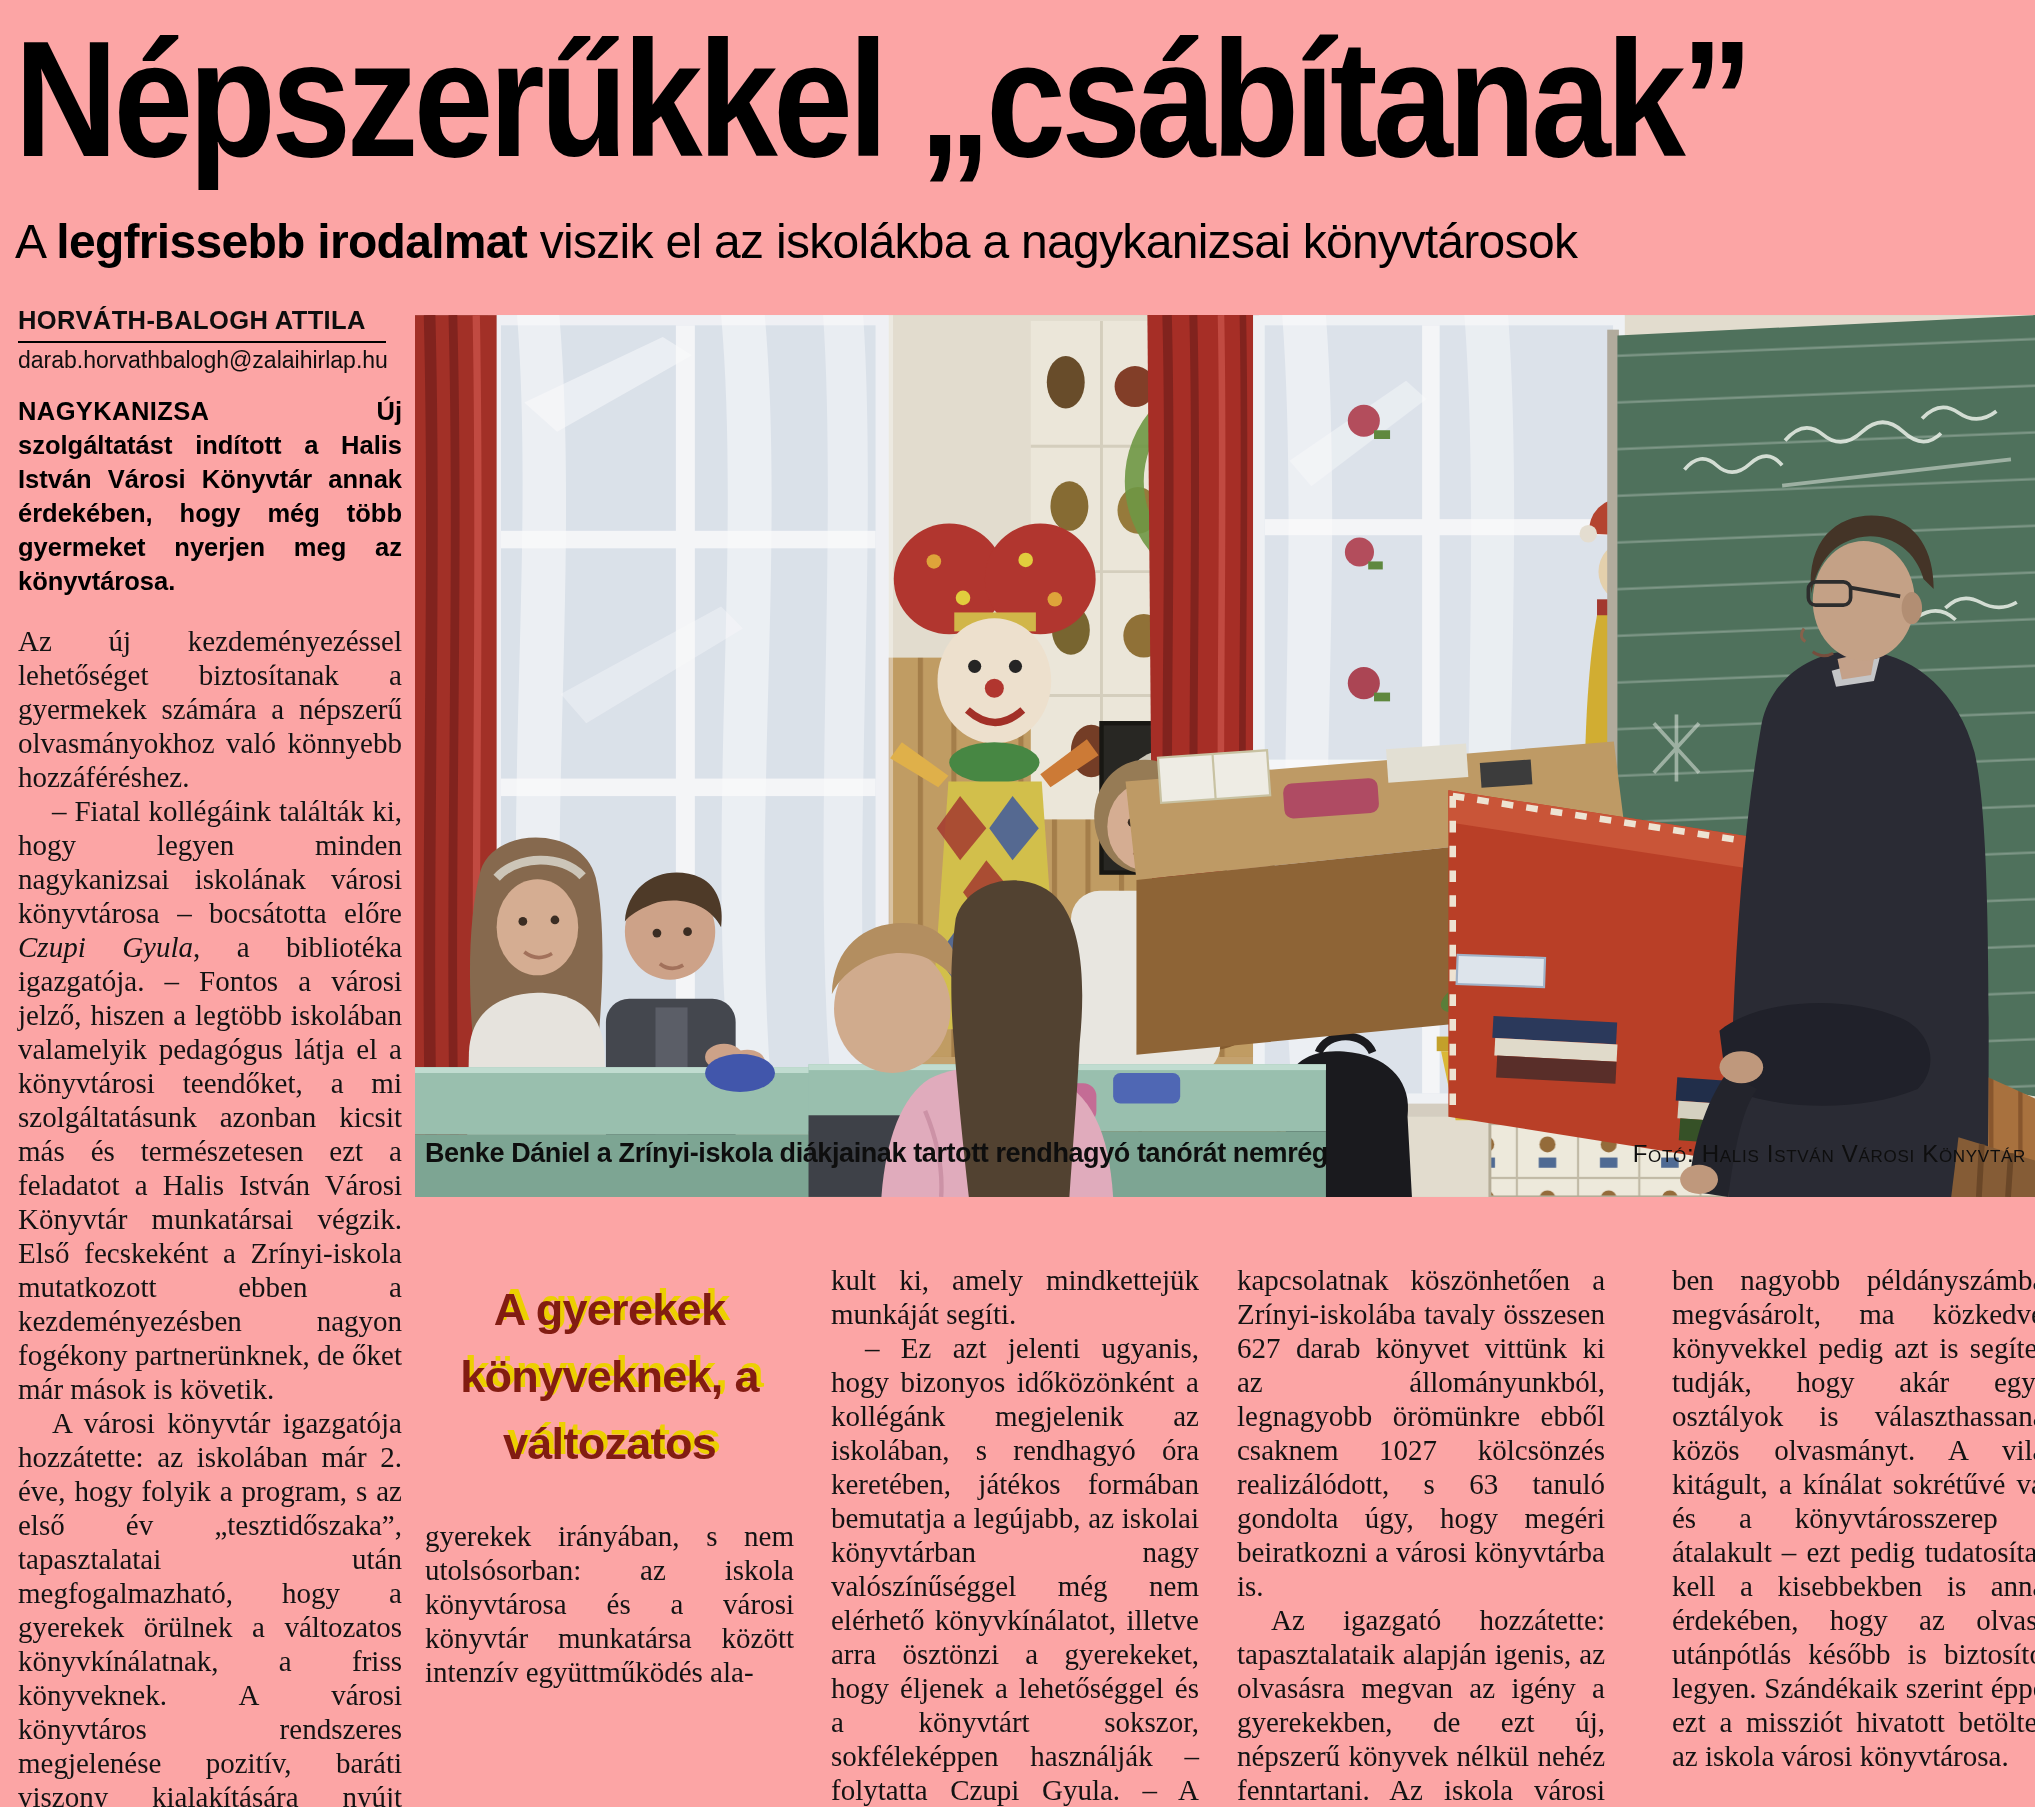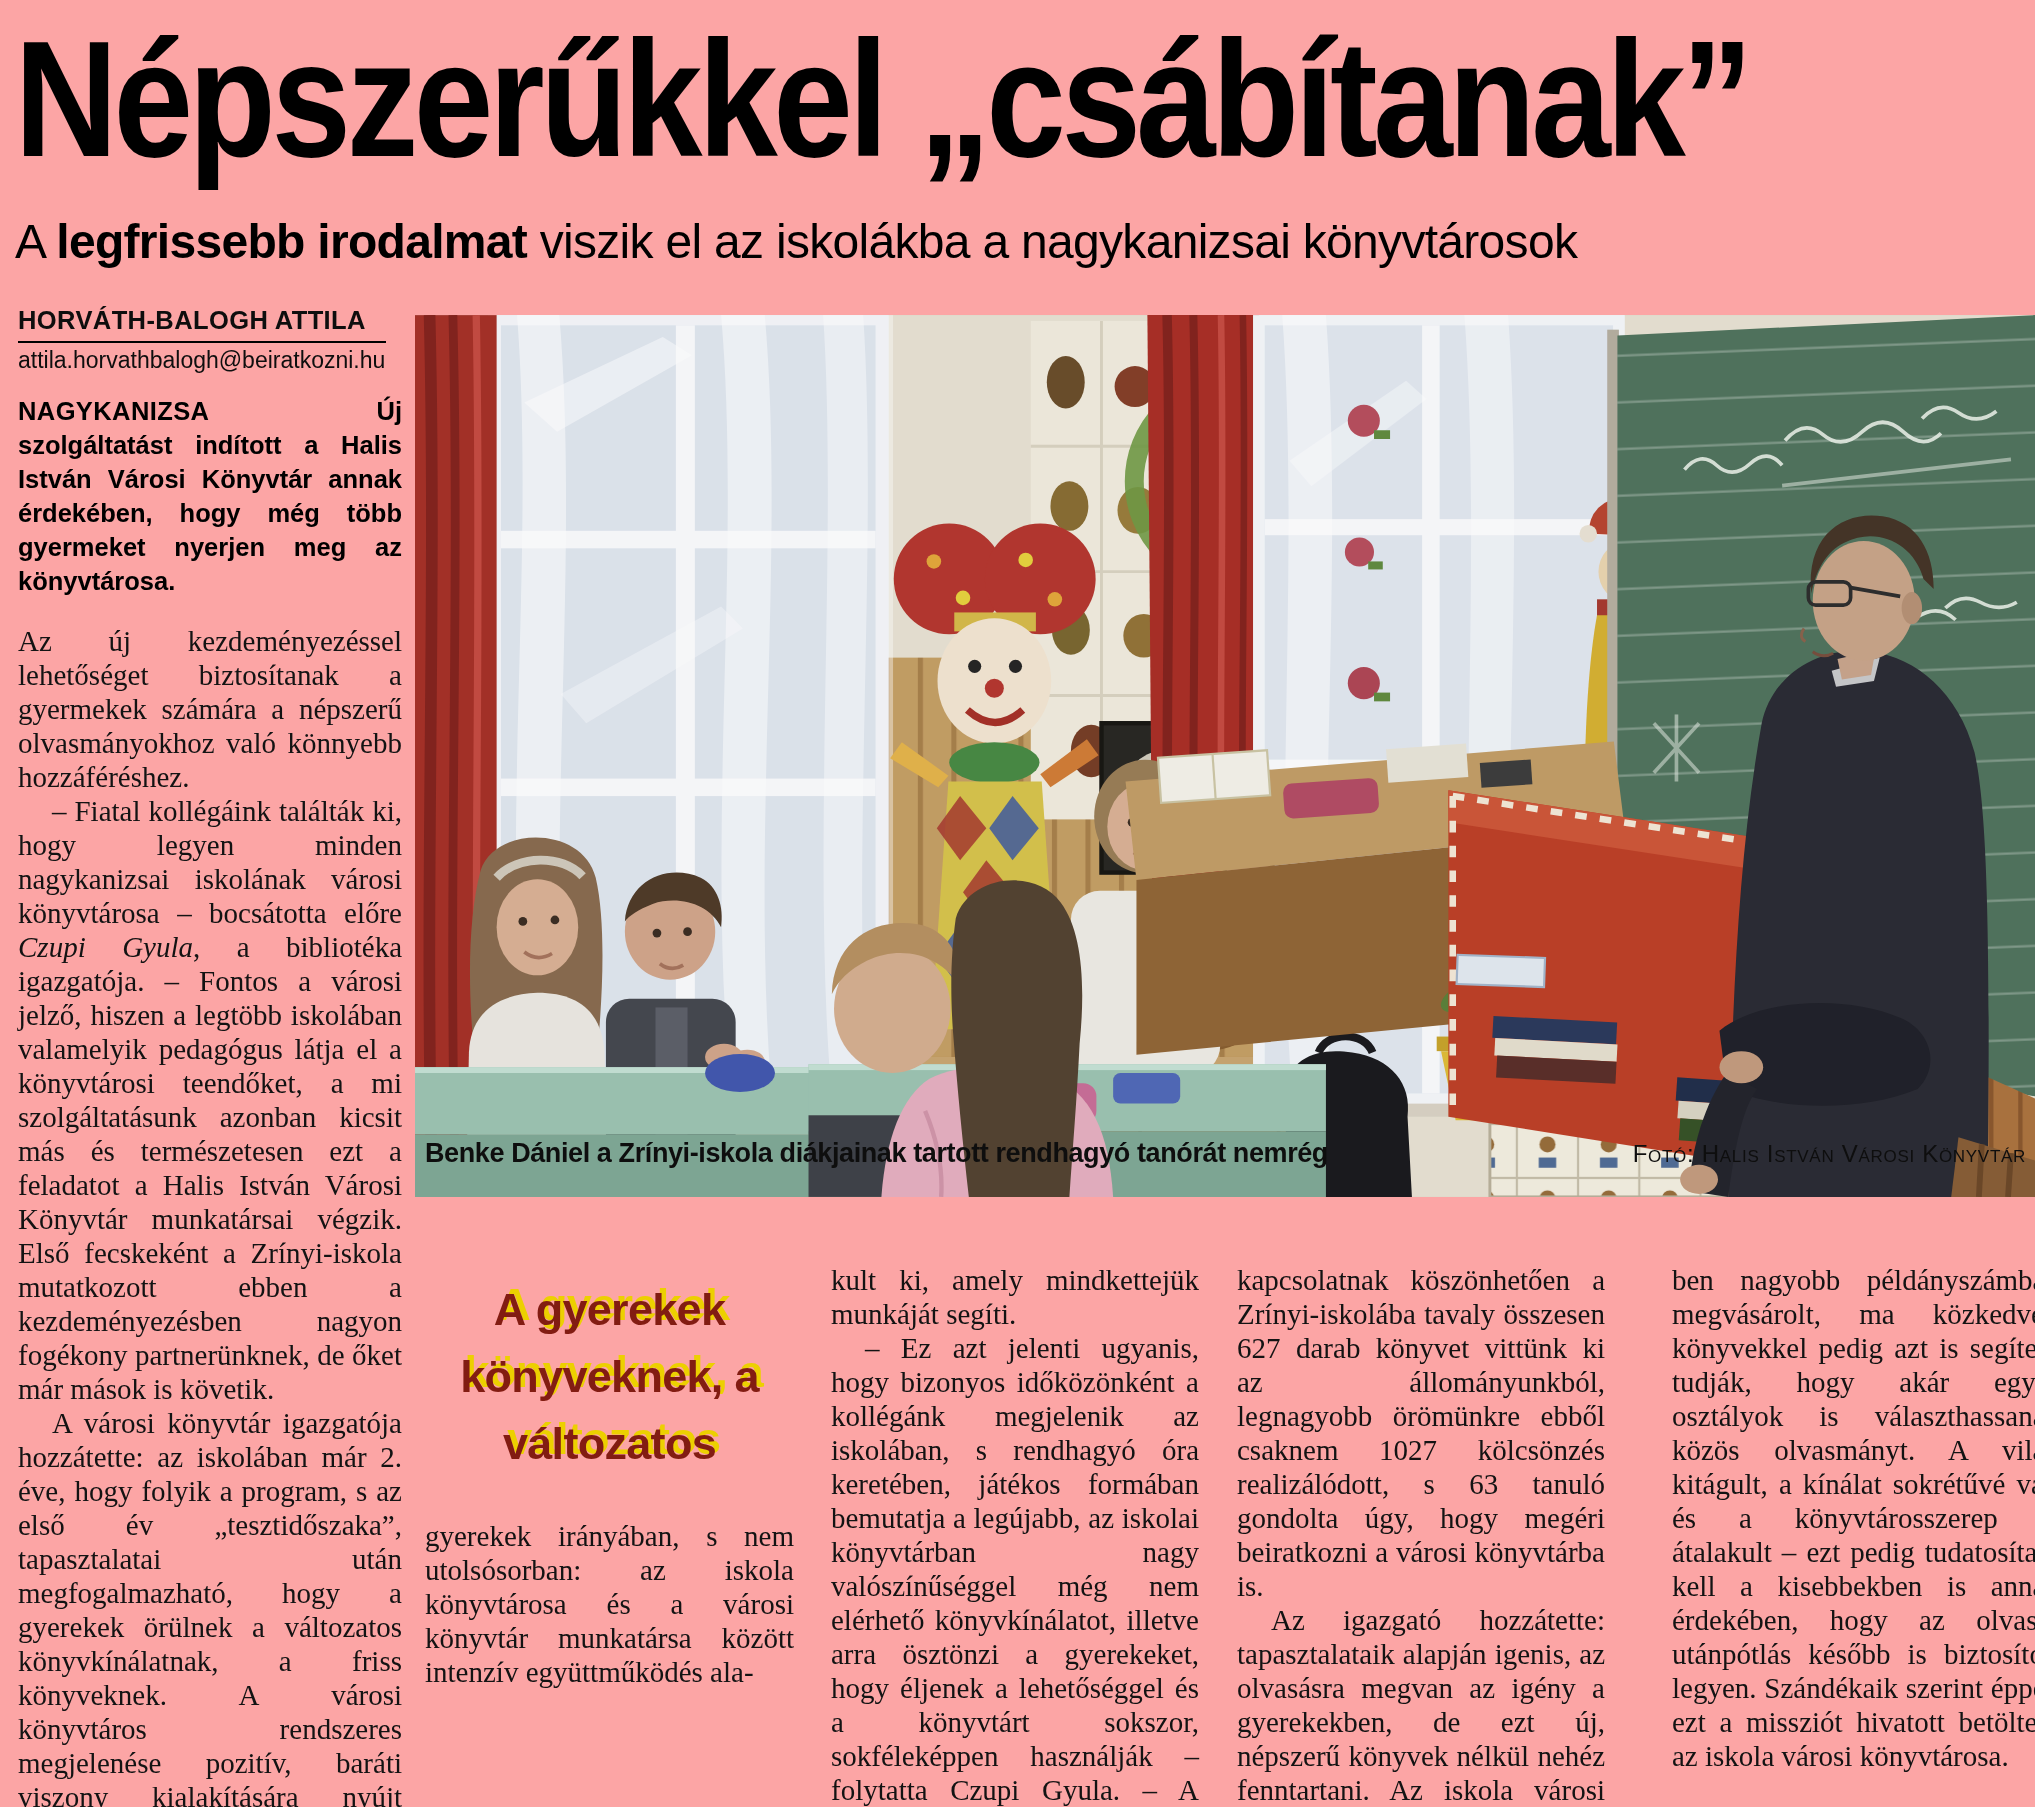--- a/index.html
+++ b/index.html
@@ -42,21 +42,21 @@
 
 <div class="page">
 
   <h1 class="headline">Népszerűkkel „csábítanak”</h1>
 
   <div class="subhead"><span>A </span><b>legfrissebb irodalmat</b><span> viszik el az iskolákba a nagykanizsai könyvtárosok</span></div>
 
   <div class="byline">
     <div class="author">HORVÁTH-BALOGH ATTILA</div>
     <div class="rule"></div>
-    <div class="email">attila.horvathbalogh@beiratkozni.hu</div>
+    <div class="email">darab.horvathbalogh@zalaihirlap.hu</div>
   </div>
 
   <div class="photo-wrap">
     <svg viewBox="0 0 2223 1210" width="1620" height="882" xmlns="http://www.w3.org/2000/svg">
       <defs>
         <pattern id="woodV" width="46" height="60" patternUnits="userSpaceOnUse">
           <rect width="46" height="60" fill="#c79c5a"></rect>
             <rect width="7" height="60" fill="#aa7d41"></rect>
         </pattern>
         <pattern id="woodR" width="40" height="60" patternUnits="userSpaceOnUse">

